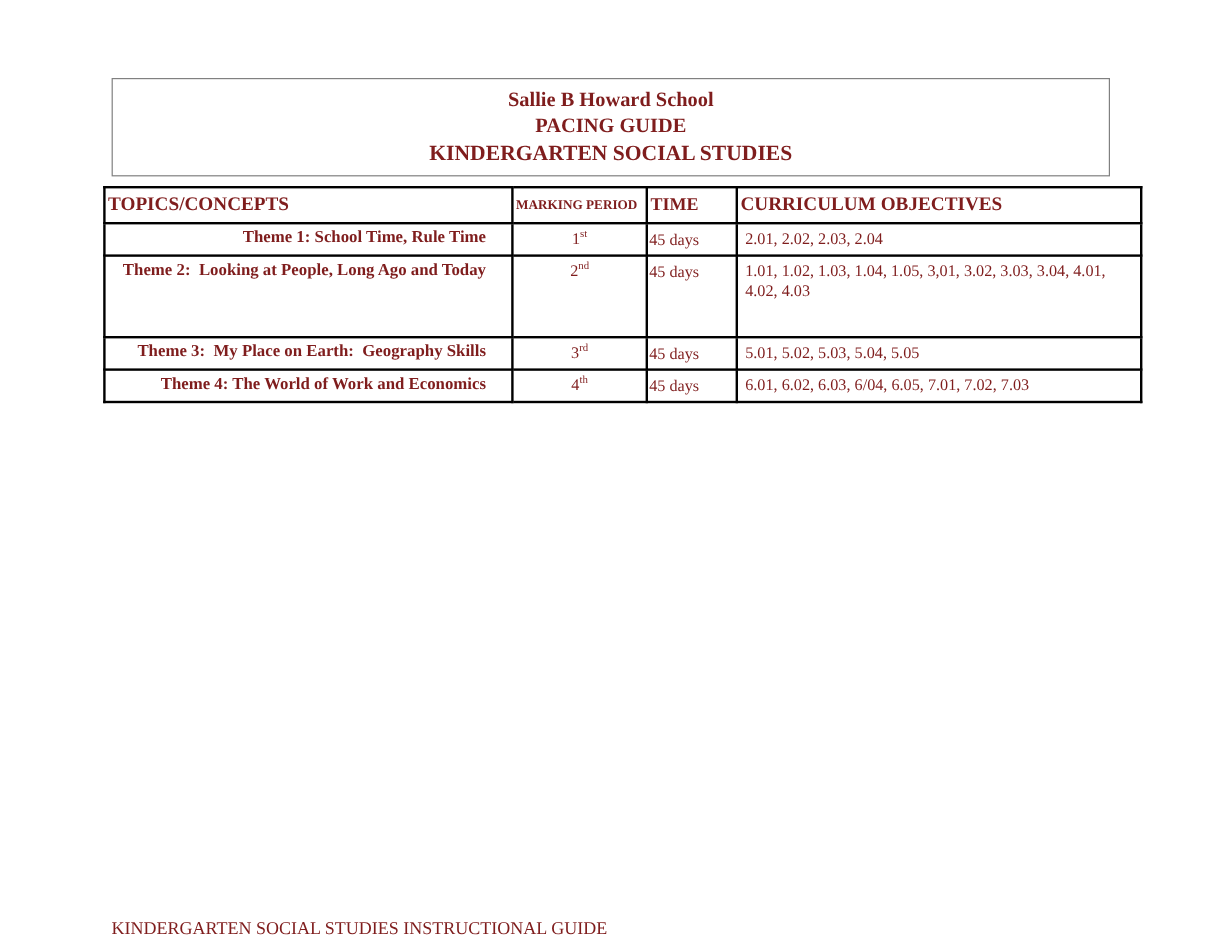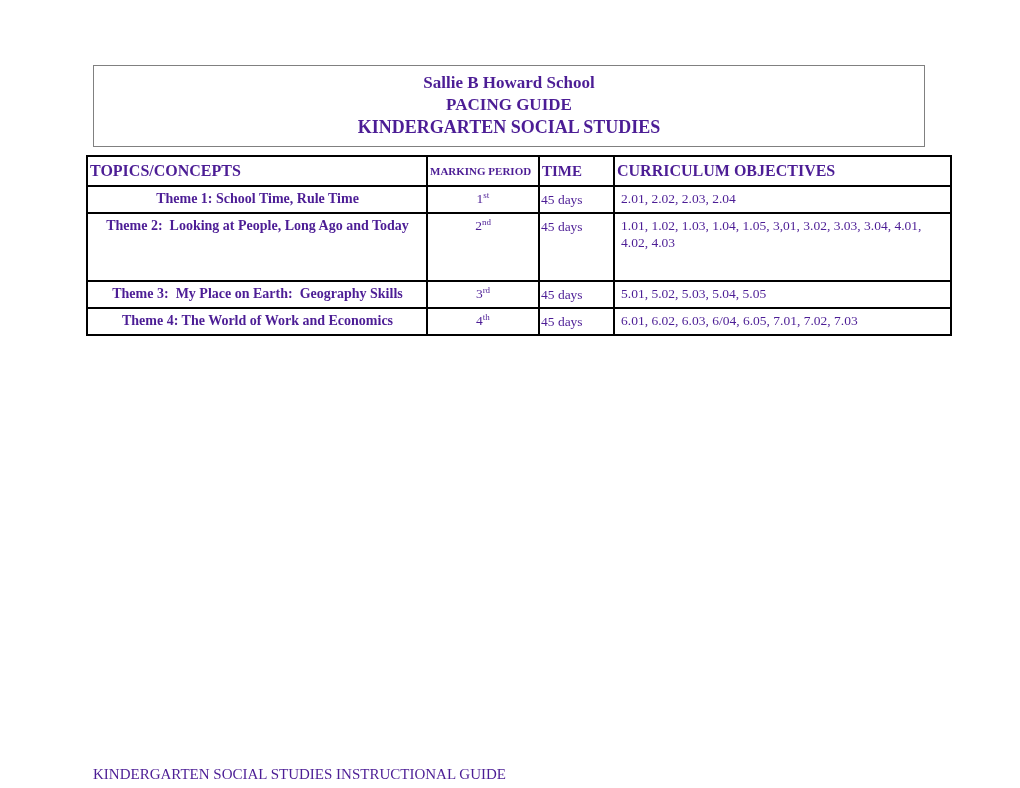--- a/index.html
+++ b/index.html
@@ -6,21 +6,21 @@
     margin: 0;
     padding: 0;
     background: #ffffff;
   }
   .page {
     position: relative;
     width: 1020px;
     height: 788px;
     background: #ffffff;
     font-family: "Liberation Serif", "DejaVu Serif", serif;
-    color: #4c1d95;
+    color: #7f1d1d;
     overflow: hidden;
   }
   .header-box {
     position: absolute;
     left: 93px;
     top: 65px;
     width: 832px;
     height: 82px;
     border: 1px solid #808080;
     box-sizing: border-box;
@@ -68,22 +68,22 @@
   th.col-marking { font-size: 11px; line-height: 12px; }
 
   .pacing-table td {
     vertical-align: top;
     font-size: 13.5px;
     line-height: 17px;
   }
   td.topic {
     font-weight: bold;
     font-size: 14px;
-    text-align: center;
-    padding: 3px 4px 2px 5px;
+    text-align: right;
+    padding: 3px 21px 2px 5px;
     white-space: pre-wrap;
   }
   td.marking {
     text-align: center;
     padding-top: 3px;
   }
   td.marking sup {
     font-size: 9px;
     line-height: 0;
   }

